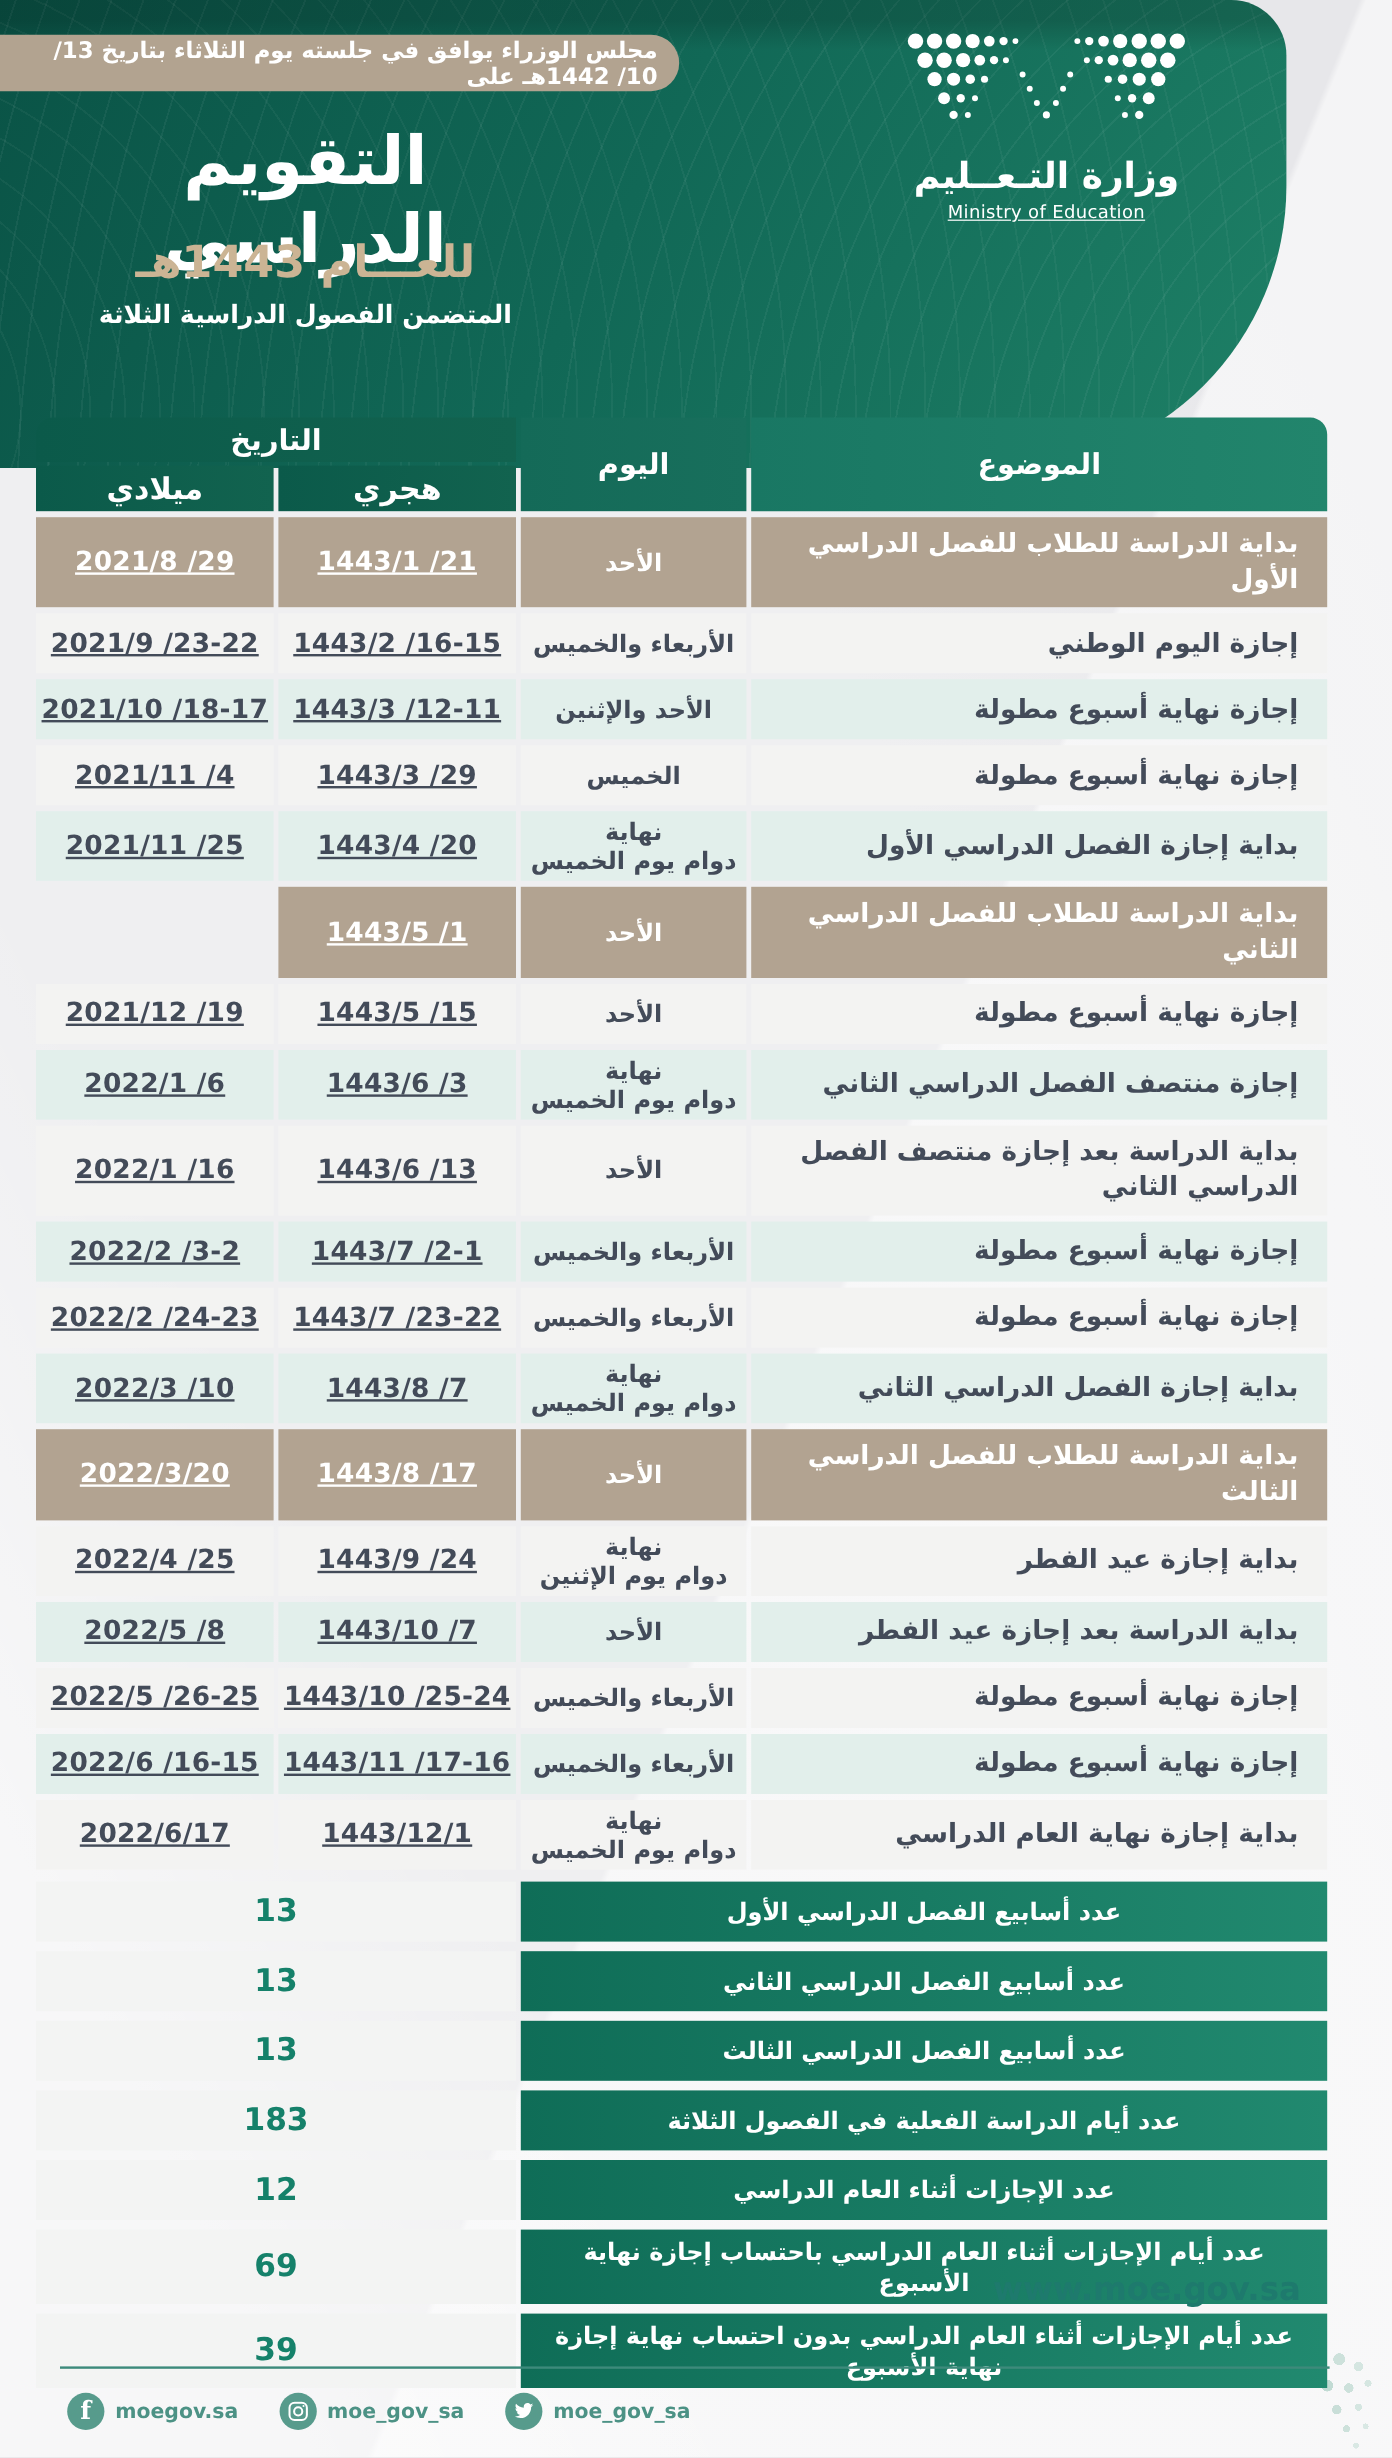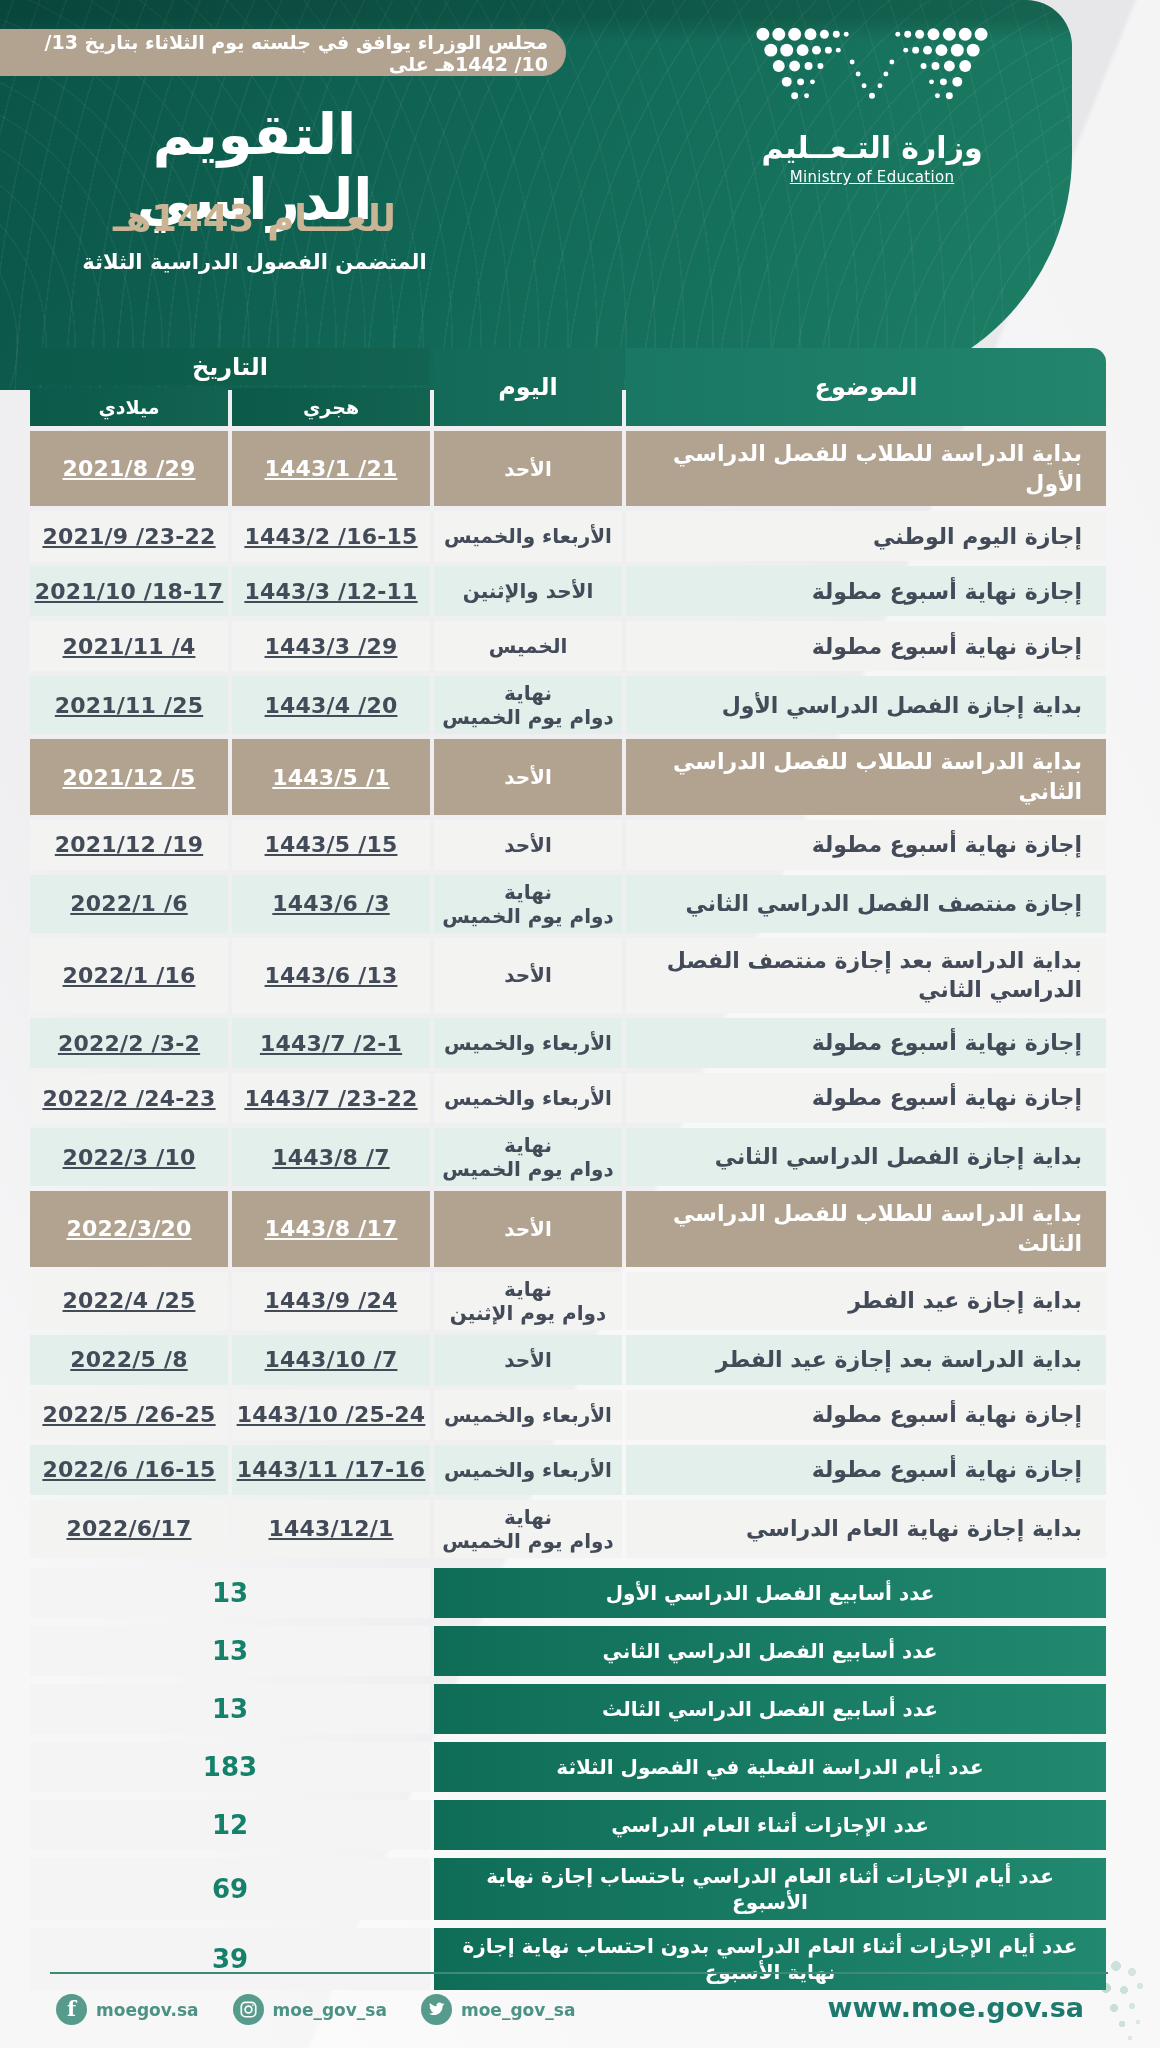--- a/index.html
+++ b/index.html
@@ -49,21 +49,21 @@
   .cal{ position:absolute; top:348px; left:30px; width:1076px; direction:rtl; z-index:2; }
   .thead{ display:flex; gap:4px; }
   .hcell{ color:#fff; font-size:24px; font-weight:bold; display:flex; align-items:center; justify-content:center; }
   .h-subject{ width:480px; height:78px; border-radius:0 14px 0 0;
     background:linear-gradient(270deg,#22856c,#197763); }
   .h-day{ width:188px; height:78px; background:linear-gradient(270deg,#186f5c,#146a58); }
   .h-dates{ width:400px; display:flex; flex-direction:column; }
   .h-date-top{ height:37px; margin-bottom:3px; border-radius:14px 0 0 0;
     background:linear-gradient(270deg,#12634f,#0b5a4a); }
   .h-date-sub{ display:flex; gap:4px; height:38px; }
-  .h-hijri,.h-greg{ width:214px; background:linear-gradient(270deg,#12634f,#0b5a4a); font-size:19px; }
+  .h-hijri,.h-greg{ width:214px; background:linear-gradient(270deg,#12634f,#0b5a4a); font-size:25px; }
 
   .row{ display:flex; gap:4px; margin-top:5px; }
   .cell{ min-height:50px; display:flex; align-items:center; justify-content:center; }
   .c-date{ width:198px; direction:ltr; font-size:22px; font-weight:bold; letter-spacing:.2px;text-decoration:underline; }
   .c-day{ width:188px; font-size:20px; font-weight:bold; white-space:pre-line; text-align:center; line-height:1.2; padding:5px 2px; }
   .c-subject{ width:480px; justify-content:flex-start; text-align:right;
     padding:8px 24px 8px 14px; font-size:22px; font-weight:bold; line-height:1.35; }
   .v-plain > .cell{ background:#f3f3f2; color:#434b59; }
   .v-mint  > .cell{ background:#e2efeb; color:#434b59; }
   .v-tan   > .cell{ background:#b2a391; color:#ffffff; }
@@ -79,21 +79,21 @@
     display:flex; align-items:center; justify-content:center; direction:ltr; }
 
   
   .footer-line{ position:absolute; left:50px; top:1972px; width:1058px; height:2px; background:#3d8a7b; z-index:2; }
   .socials{ position:absolute; left:56px; top:1994px; display:flex; align-items:center; z-index:2; }
   .soc{ display:flex; align-items:center; gap:9px; margin-right:34px; }
   .soc-icon{ width:31px; height:31px; border-radius:50%; background:#579b8c; color:#fff;
     display:flex; align-items:center; justify-content:center; font-weight:bold; flex:0 0 auto; }
   .fb-f{ font-size:21px; font-family:"DejaVu Serif", serif; transform:translateY(-1px); }
   .soc-label{ color:#4c9285; font-size:17px; font-weight:bold; }
-  .website{ position:absolute; right:76px; top:1992px; color:#1e7a6d; font-size:27px; font-weight:bold; z-index:2; }
+  .website{ position:absolute; right:76px; top:1893px; color:#1e7a6d; font-size:27px; font-weight:bold; z-index:2; }
   .footer-dots{ position:absolute; top:1956px; right:4px; width:72px; height:88px; z-index:1;
     background-image:
       radial-gradient(circle 6px at 14px 14px,#c2dbd4 97%,transparent),
       radial-gradient(circle 5px at 32px 10px,#cde1db 97%,transparent),
       radial-gradient(circle 4px at 48px 16px,#d5e6e1 97%,transparent),
       radial-gradient(circle 5px at 22px 32px,#c2dbd4 97%,transparent),
       radial-gradient(circle 4px at 40px 34px,#cde1db 97%,transparent),
       radial-gradient(circle 3px at 56px 30px,#d5e6e1 97%,transparent),
       radial-gradient(circle 4px at 30px 52px,#c9ded8 97%,transparent),
       radial-gradient(circle 3px at 48px 50px,#d5e6e1 97%,transparent),
@@ -228,21 +228,20 @@
           <div class="cell c-day">نهاية
 دوام يوم الخميس</div>
           <div class="cell c-date">1443/4 /20</div>
           <div class="cell c-date">2021/11 /25</div>
         </div>
 
         <div class="row v-tan">
           <div class="cell c-subject">بداية الدراسة للطلاب للفصل الدراسي الثاني</div>
           <div class="cell c-day">الأحد</div>
           <div class="cell c-date">1443/5 /1</div>
-          <div class="cell c-date">2021/12 /5</div>
         </div>
 
         <div class="row v-plain">
           <div class="cell c-subject">إجازة نهاية أسبوع مطولة</div>
           <div class="cell c-day">الأحد</div>
           <div class="cell c-date">1443/5 /15</div>
           <div class="cell c-date">2021/12 /19</div>
         </div>
 
         <div class="row v-mint">

